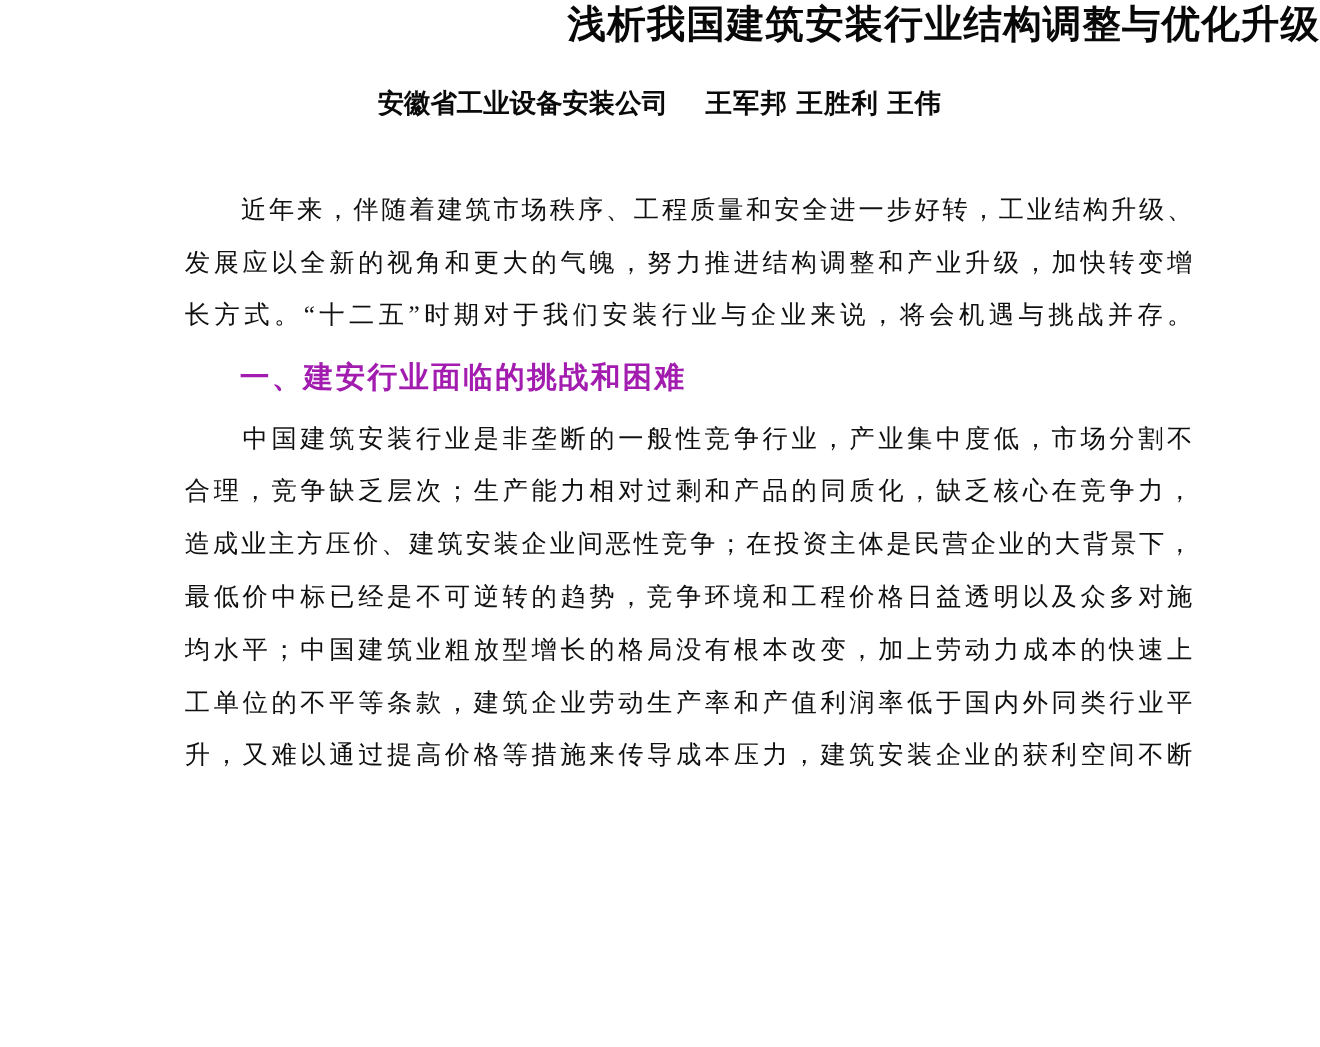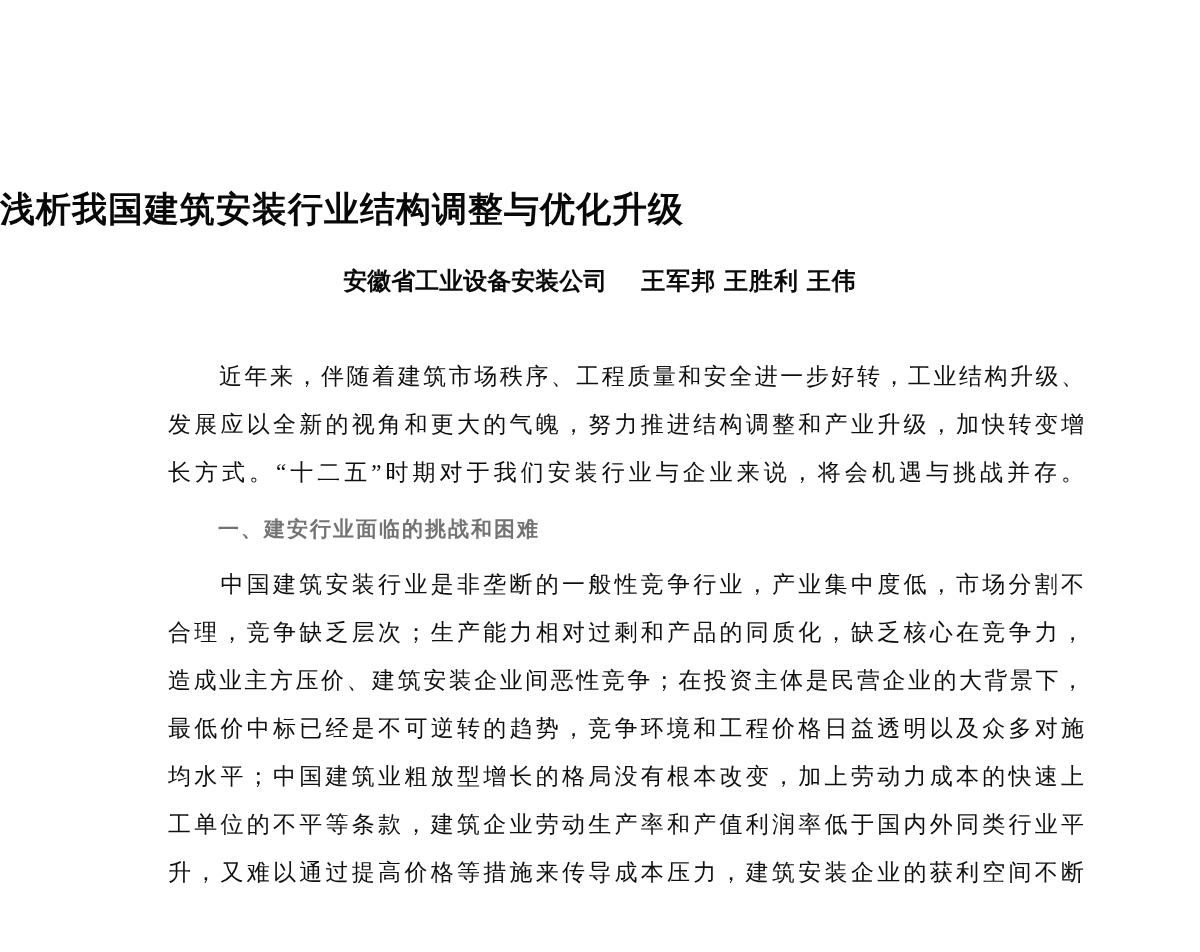--- a/index.html
+++ b/index.html
@@ -8,22 +8,21 @@
     position: relative;
     width: 1200px;
     height: 952px;
     margin: 0 auto;
     background: #ffffff;
     color: #0e0e0e;
     overflow: hidden;
     font-family: "Liberation Serif", serif;
   }
   .doc-title {
-    padding-top: 186px;
-    text-align: left;
+    text-align: right;
     font-family: "Liberation Sans", sans-serif;
     font-weight: bold;
     font-size: 35px;
     line-height: 46px;
     letter-spacing: 1px;
     color: #080808;
   }
   .byline {
     margin-top: 34px;
     display: flex;
@@ -51,23 +50,23 @@
     text-align-last: justify;
     text-justify: inter-character;
     overflow: hidden;
   }
   .section-heading {
     height: 64px;
     line-height: 64px;
     padding-left: 50px;
     font-family: "Liberation Sans", sans-serif;
     font-weight: bold;
-    font-size: 21px;
+    font-size: 27px;
     letter-spacing: 2px;
-    color: #737373;
+    color: #a21caf;
   }
 </style>
 </head>
 <body>
 
 <div class="page">
 
   <h1 class="doc-title">浅析我国建筑安装行业结构调整与优化升级</h1>
 
   <div class="byline">

